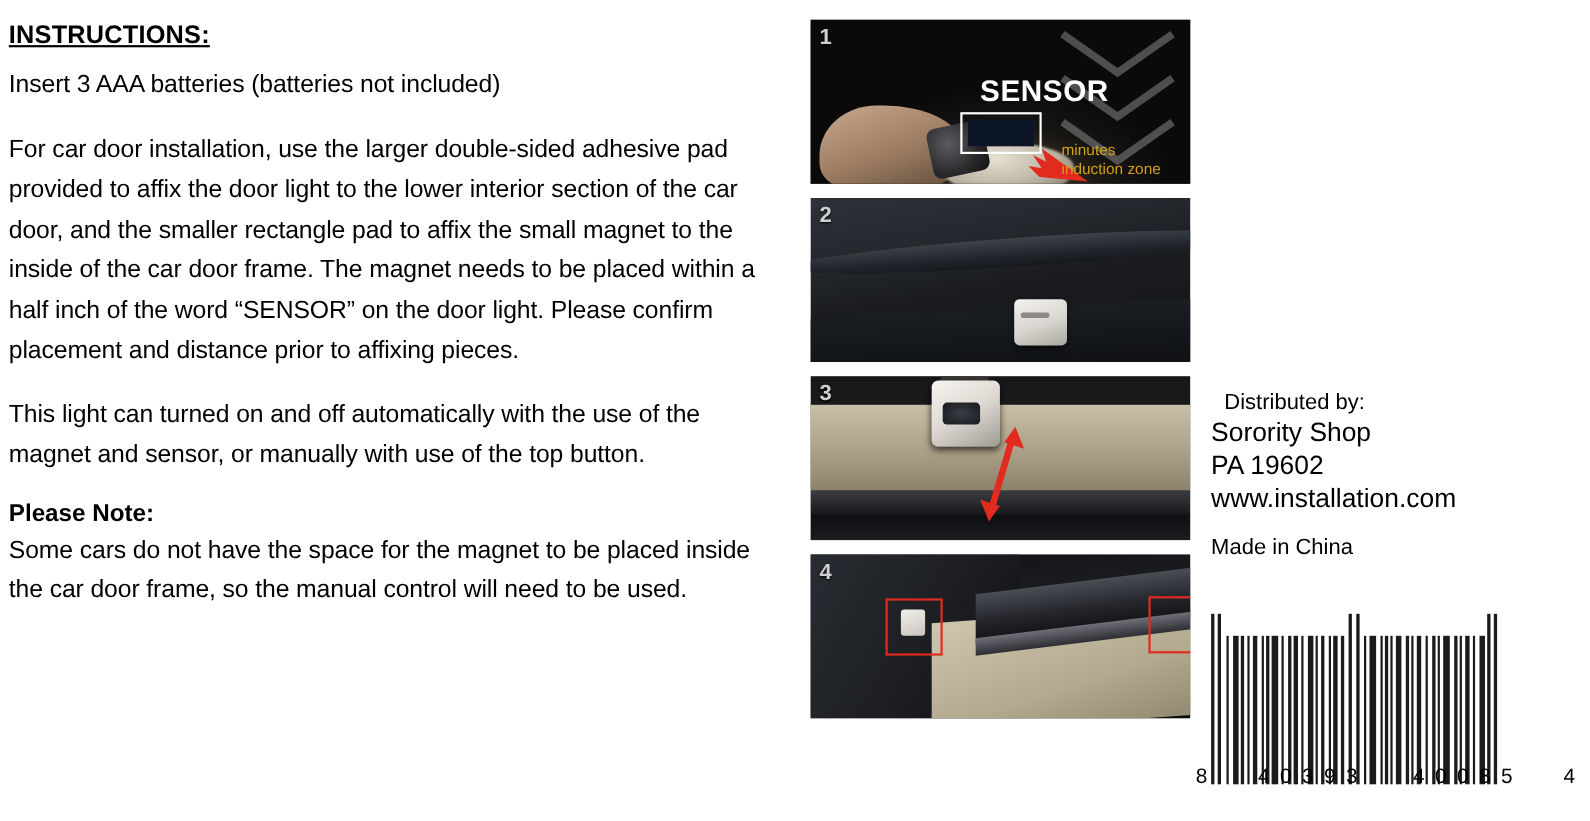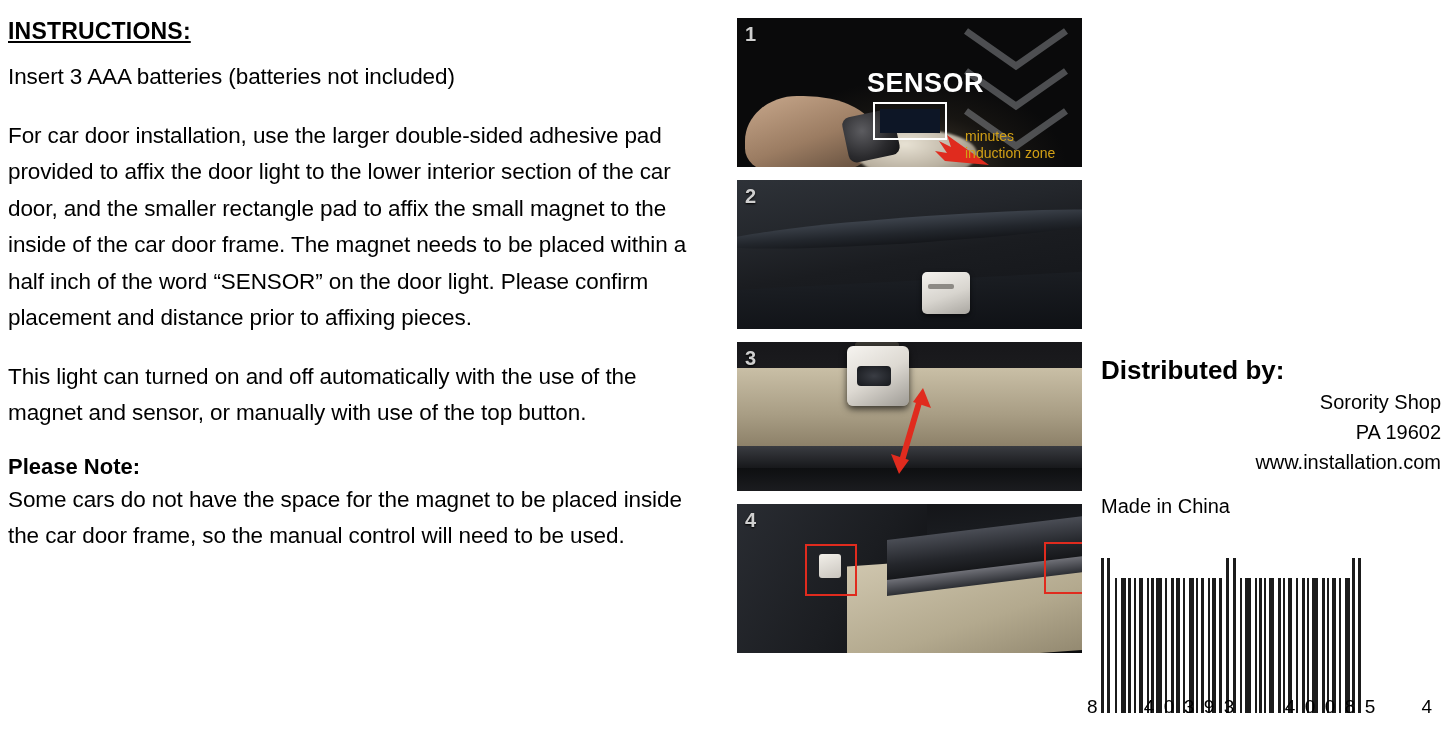--- a/index.html
+++ b/index.html
@@ -118,21 +118,21 @@
     left: 120px;
     top: 112px;
     width: 120px;
     height: 48px;
     background: radial-gradient(ellipse at 40% 30%, #e8e2d4 0%, #b9b0a0 55%, #6c6558 100%);
     border-radius: 50%;
     filter: blur(0.8px);
   }
   .p1 .sensor-text {
     position: absolute;
-    left: 130px;
+    left: 154px;
     top: 50px;
     color: #ffffff;
     font-size: 27px;
     font-weight: bold;
     letter-spacing: 0.5px;
     z-index: 8;
   }
   .p1 .sensor-box {
     position: absolute;
     left: 136px;
@@ -327,29 +327,28 @@
   .p4 .rb2 { left: 307px; top: 38px; width: 45px; height: 48px; }
 
   
   .dist {
     position: absolute;
     left: 1101px;
     top: 355px;
     width: 340px;
   }
   .dist-title {
-    font-size: 26px;
-    font-weight: bold;
-    margin: 0 0 1px 0;
+    font-size: 20px;
+    font-weight: normal;
+    margin: 0 0 1px 12px;
   }
   .dist-line {
-    font-size: 20px;
+    font-size: 24px;
     line-height: 30px;
     margin: 0;
-    text-align: right;
   }
   .made-in {
     font-size: 20px;
     margin: 18px 0 0 0;
   }
 
   
   .barcode-wrap {
     position: absolute;
     left: 1085px;

